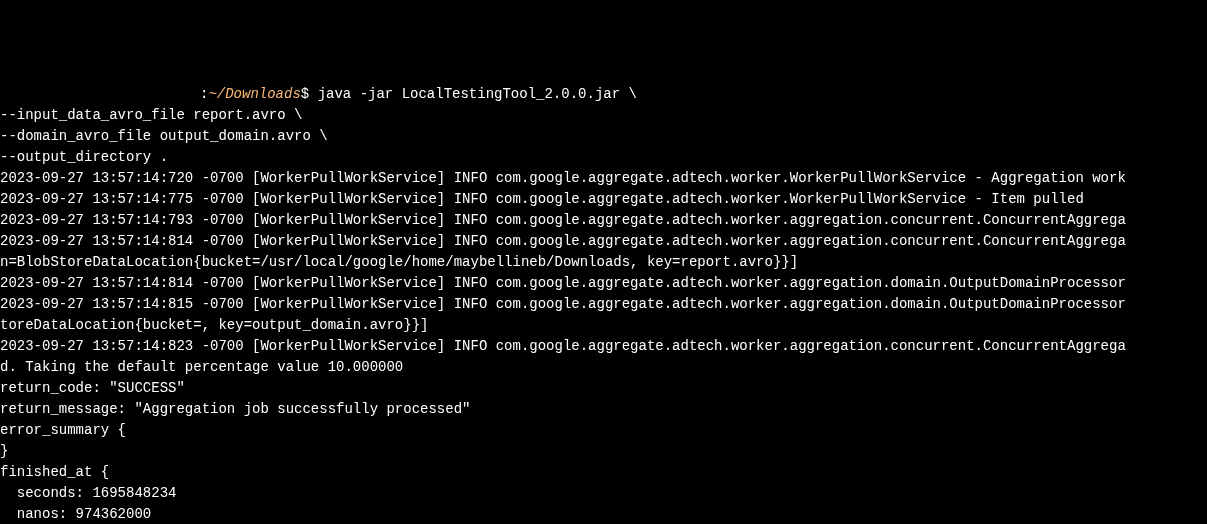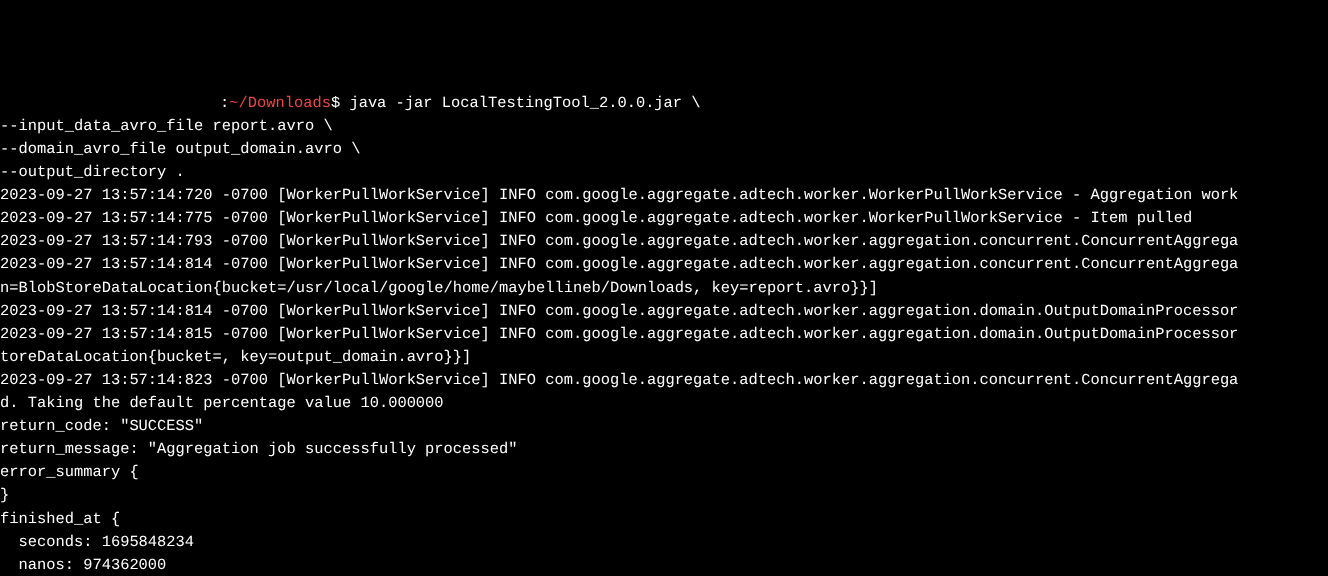--- a/index.html
+++ b/index.html
@@ -17,21 +17,21 @@
   .terminal {
     padding: 0;
   }
   .redacted {
     background: #000;
     color: #000;
     display: inline-block;
     width: 200px;
   }
   .colon { color: #fff; }
-  .path { color: #ef4444; }
+  .path { color: #fdba74; font-style: italic; }
   .dollar { color: #fff; }
   .line { display: block; }
 </style>
 </head>
 <body>
 
 
 
 <div class="terminal"><span class="line"><span class="redacted">████████████████████</span><span class="colon">:</span><span class="path">~/Downloads</span><span class="dollar">$</span><span> java -jar LocalTestingTool_2.0.0.jar \</span></span><span class="line">--input_data_avro_file report.avro \</span><span class="line">--domain_avro_file output_domain.avro \</span><span class="line">--output_directory .</span><span class="line">2023-09-27 13:57:14:720 -0700 [WorkerPullWorkService] INFO com.google.aggregate.adtech.worker.WorkerPullWorkService - Aggregation work</span><span class="line">2023-09-27 13:57:14:775 -0700 [WorkerPullWorkService] INFO com.google.aggregate.adtech.worker.WorkerPullWorkService - Item pulled</span><span class="line">2023-09-27 13:57:14:793 -0700 [WorkerPullWorkService] INFO com.google.aggregate.adtech.worker.aggregation.concurrent.ConcurrentAggrega</span><span class="line">2023-09-27 13:57:14:814 -0700 [WorkerPullWorkService] INFO com.google.aggregate.adtech.worker.aggregation.concurrent.ConcurrentAggrega</span><span class="line">n=BlobStoreDataLocation{bucket=/usr/local/google/home/maybellineb/Downloads, key=report.avro}}]</span><span class="line">2023-09-27 13:57:14:814 -0700 [WorkerPullWorkService] INFO com.google.aggregate.adtech.worker.aggregation.domain.OutputDomainProcessor</span><span class="line">2023-09-27 13:57:14:815 -0700 [WorkerPullWorkService] INFO com.google.aggregate.adtech.worker.aggregation.domain.OutputDomainProcessor</span><span class="line">toreDataLocation{bucket=, key=output_domain.avro}}]</span><span class="line">2023-09-27 13:57:14:823 -0700 [WorkerPullWorkService] INFO com.google.aggregate.adtech.worker.aggregation.concurrent.ConcurrentAggrega</span><span class="line">d. Taking the default percentage value 10.000000</span><span class="line">return_code: "SUCCESS"</span><span class="line">return_message: "Aggregation job successfully processed"</span><span class="line">error_summary {</span><span class="line">}</span><span class="line">finished_at {</span><span class="line">  seconds: 1695848234</span><span class="line">  nanos: 974362000</span><span class="line"></span></div>
 

